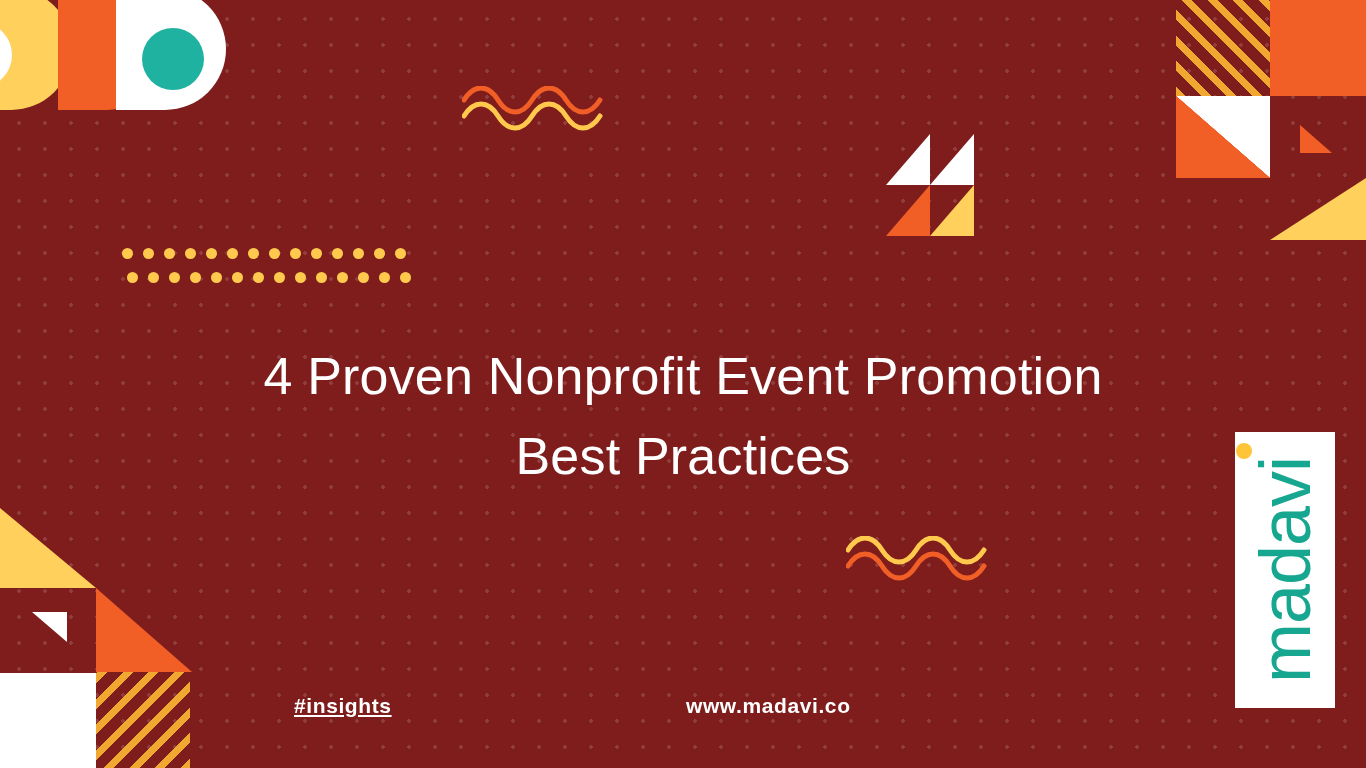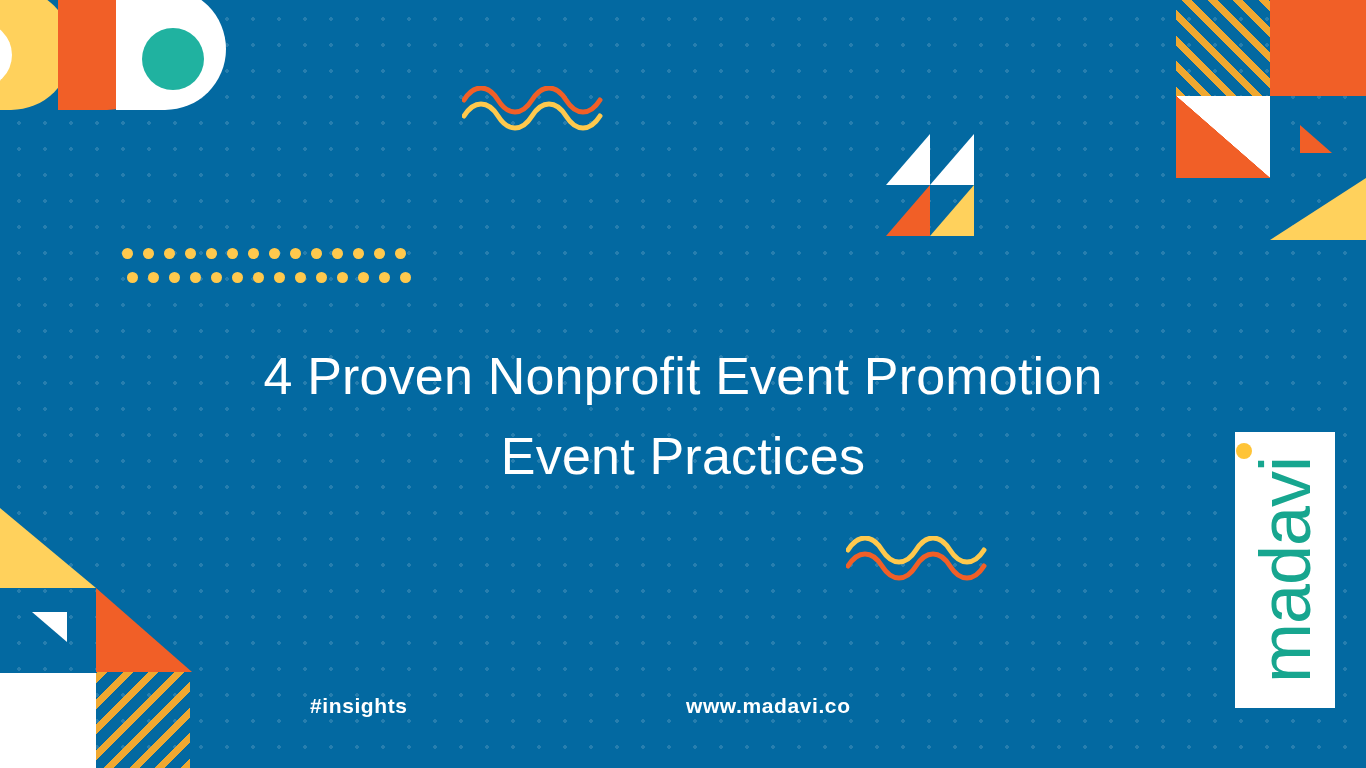--- a/index.html
+++ b/index.html
@@ -5,21 +5,21 @@
   html, body {
     margin: 0;
     padding: 0;
     background: #ffffff;
   }
   #slide {
     position: relative;
     width: 1366px;
     height: 768px;
     overflow: hidden;
-    background-color: #0369a1;
+    background-color: #7f1d1d;
     font-family: "Liberation Sans", sans-serif;
   }
   
   #dot-texture {
     position: absolute;
     inset: 0;
     background-image: radial-gradient(circle, rgba(255,255,255,0.14) 1.6px, transparent 1.8px);
     background-size: 26px 26px;
     background-position: 6px 6px;
     pointer-events: none;
@@ -186,21 +186,21 @@
   
   #footer {
     position: absolute;
     left: 0; top: 694px;
     width: 1200px;
     color: #ffffff;
     font-size: 21px;
     font-weight: 700;
     letter-spacing: 0.6px;
   }
-  #footer .hashtag { position: absolute; left: 310px; top: 0; }
+  #footer .hashtag { position: absolute; left: 294px; top: 0; text-decoration: underline; }
   #footer .weburl  { position: absolute; left: 686px; top: 0; }
 
   
   #logo-panel {
     position: absolute;
     left: 1235px; top: 432px;
     width: 100px; height: 276px;
     background: #ffffff;
   }
   #logo-inner {
@@ -320,21 +320,21 @@
   <div class="white-sq-bl"></div>
   <div class="stripes-bl"></div>
 
   <svg class="wave" style="left:846px; top:536px;" width="146" height="52" viewBox="0 0 146 52">
     <path d="M2,14 C12,-2 26,-2 36,14 C46,30 60,30 70,14 C80,-2 94,-2 104,14 C114,30 128,30 138,14" fill="none" stroke="#ffc94d" stroke-width="5" stroke-linecap="round"></path>
     <path d="M2,30 C12,14 26,14 36,30 C46,46 60,46 70,30 C80,14 94,14 104,30 C114,46 128,46 138,30" fill="none" stroke="#f15f27" stroke-width="5" stroke-linecap="round"></path>
   </svg>
 
   <div id="title-block">
     <div>4 Proven Nonprofit Event Promotion</div>
-    <div>Event Practices</div>
+    <div>Best Practices</div>
   </div>
 
   <div id="footer">
     <span class="hashtag">#insights</span>
     <span class="weburl">www.madavi.co</span>
   </div>
 
   <div id="logo-panel">
     <div id="logo-inner">
       <div id="logo-wordmark">madavi</div>

